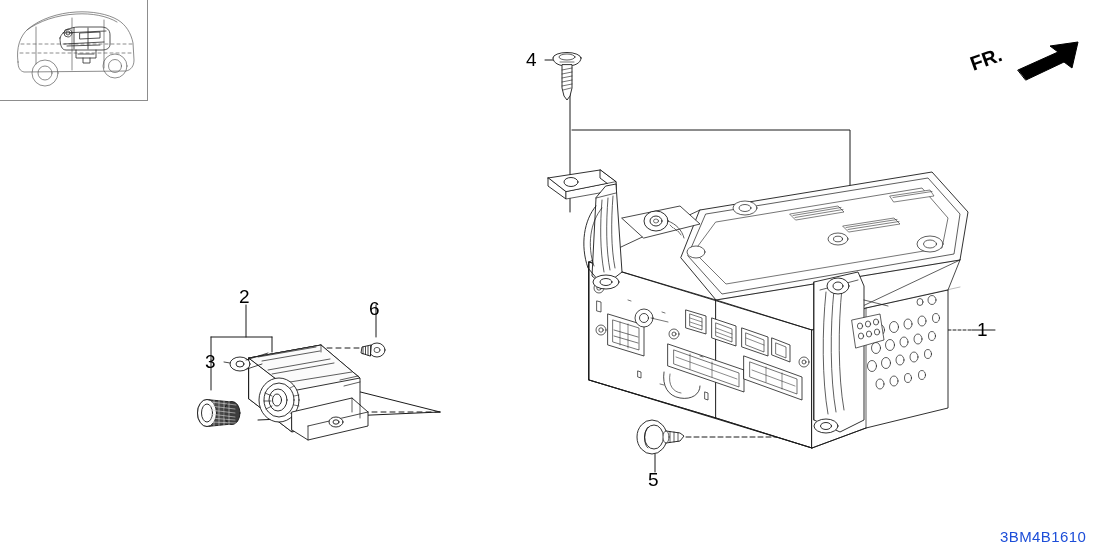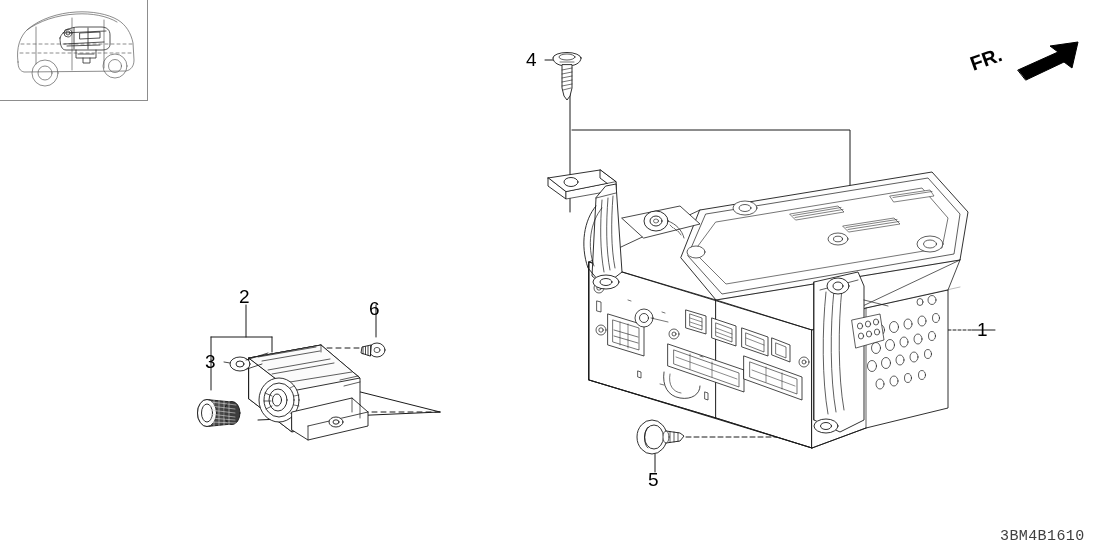--- a/index.html
+++ b/index.html
@@ -32,24 +32,24 @@
     position: absolute;
     font-family: "Liberation Sans", sans-serif;
     font-size: 19px;
     color: #000000;
     line-height: 1;
     white-space: nowrap;
     user-select: none;
   }
   .diagram-code {
     position: absolute;
-    font-family: Liberation Mono, monospace;
+    font-family: Liberation Sans, sans-serif;
     font-size: 15px;
     letter-spacing: 0.4px;
-    color: #404040;
+    color: #1d4ed8;
     white-space: nowrap;
     text-align: right;
   }
   .fr-label {
     position: absolute;
     font-family: "Liberation Sans", sans-serif;
     font-size: 20px;
     font-weight: bold;
     color: #000000;
     transform: rotate(-20deg);

